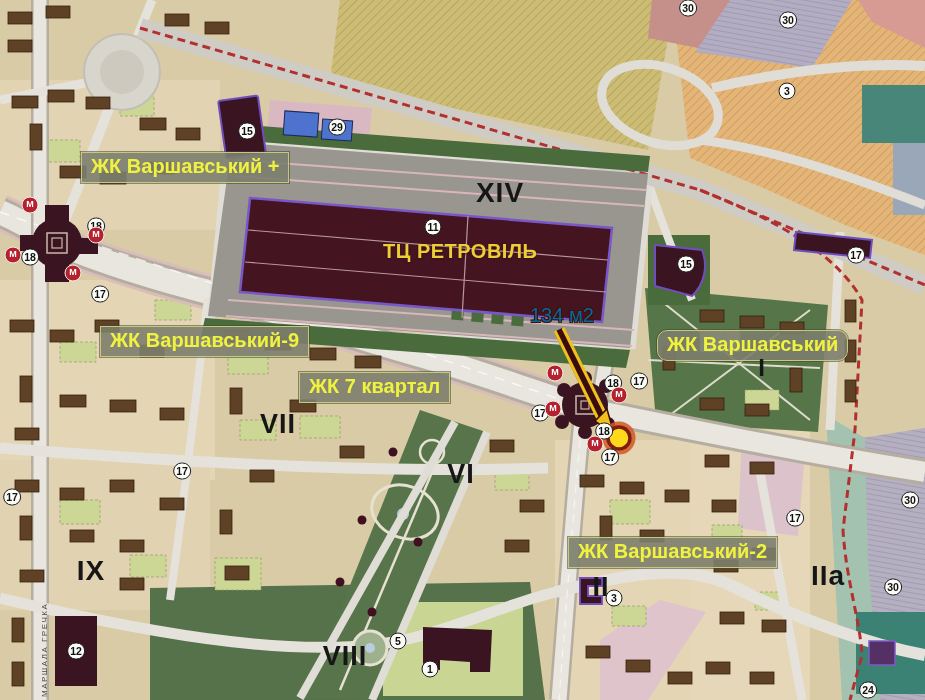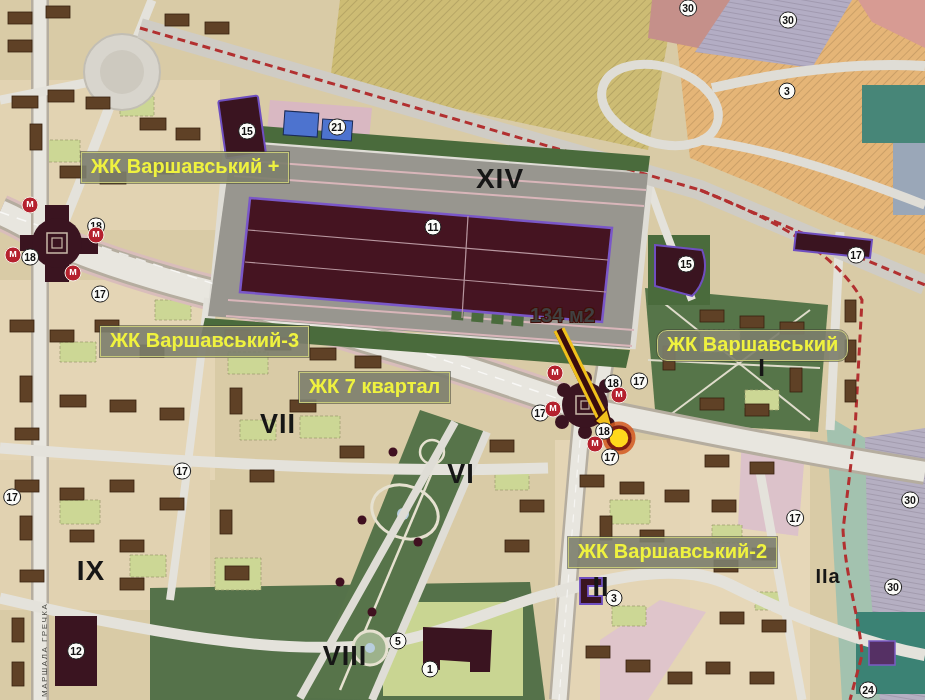--- a/index.html
+++ b/index.html
@@ -15,22 +15,22 @@
          border-radius:50%;background:#b5212e;border:1px solid #f4eee6;color:#fff;
          font-size:9px;font-weight:bold;line-height:13.5px;text-align:center}
   .district{position:absolute;transform:translate(-50%,-50%);font-weight:bold;color:#161616;
             letter-spacing:1px;white-space:nowrap}
   .complex-label{position:absolute;background:rgba(124,126,109,.9);border:1px solid #c6c97a;
          outline:1px solid rgba(66,68,52,.55);color:#eff23f;font-size:20px;font-weight:bold;
          padding:2px 9px 4px;white-space:nowrap}
   .mall-label{position:absolute;left:383px;top:240px;color:#eccf35;font-size:20px;
          font-weight:bold;letter-spacing:.5px;white-space:nowrap;
          text-shadow:0 1px 2px rgba(40,8,16,.55)}
-  .area-label{position:absolute;left:530px;top:304px;color:#404040;font-size:20px;
-         font-weight:bold;white-space:nowrap;
+  .area-label{position:absolute;left:530px;top:304px;color:#0369a1;font-size:20px;
+         font-weight:normal;white-space:nowrap;
          text-shadow:-1px -1px 0 #40100a,1px -1px 0 #40100a,-1px 1px 0 #40100a,1px 1px 0 #40100a}
   .street-name{position:absolute;left:40px;top:697px;transform:rotate(-90deg);
          transform-origin:0 0;color:#4a4a44;font-size:8px;letter-spacing:1.5px;white-space:nowrap}
 </style>
 </head>
 <body>
 
 <div class="stage">
 
 <svg width="925" height="700" viewBox="0 0 925 700">
@@ -305,43 +305,43 @@
   <g>
     <circle cx="619" cy="438" r="14.5" fill="none" stroke="#d4581e" stroke-width="4" opacity=".85"></circle>
     <circle cx="619" cy="438" r="11" fill="#ffd91c" stroke="#7e1d12" stroke-width="3.5"></circle>
   </g>
 </svg>
 
 <div class="layer">
 
   <div>
         <span class="complex-label" style="left: 81px; top: 152px;">ЖК Варшавський +</span>
-        <span class="complex-label" style="left: 100px; top: 326px;">ЖК Варшавський-3</span>
+        <span class="complex-label" style="left: 100px; top: 326px;">ЖК Варшавський-9</span>
         <span class="complex-label" style="left: 299px; top: 372px;">ЖК 7 квартал</span>
         <span class="complex-label" style="left: 657px; top: 330px; border-radius: 10px;">ЖК Варшавський</span>
         <span class="complex-label" style="left: 568px; top: 537px;">ЖК Варшавський-2</span>
       </div>
 
   <div>
-        <span class="district" style="left: 500px; top: 179px; font-size: 28px;">XIV</span>
+        <span class="district" style="left: 500px; top: 193px; font-size: 28px;">XIV</span>
         <span class="district" style="left: 762px; top: 368px; font-size: 24px;">I</span>
         <span class="district" style="left: 278px; top: 424px; font-size: 27px;">VII</span>
         <span class="district" style="left: 461px; top: 474px; font-size: 27px;">VI</span>
         <span class="district" style="left: 91px; top: 571px; font-size: 28px;">IX</span>
         <span class="district" style="left: 601px; top: 577px; font-size: 27px; margin-top: 10px;">II</span>
-        <span class="district" style="left: 828px; top: 576px; font-size: 20px;">IIa</span>
+        <span class="district" style="left: 828px; top: 576px; font-size: 28px;">IIa</span>
         <span class="district" style="left: 345px; top: 656px; font-size: 27px;">VIII</span>
       </div>
 
   <div>
         <span class="badge" style="left: 688px; top: 8px;">30</span>
         <span class="badge" style="left: 788px; top: 20px;">30</span>
         <span class="badge" style="left: 787px; top: 91px;">3</span>
         <span class="badge" style="left: 247px; top: 131px;">15</span>
-        <span class="badge" style="left: 337px; top: 127px;">21</span>
+        <span class="badge" style="left: 337px; top: 127px;">29</span>
         <span class="badge" style="left: 433px; top: 227px;">11</span>
         <span class="badge" style="left: 686px; top: 264px;">15</span>
         <span class="badge" style="left: 856px; top: 255px;">17</span>
         <span class="badge" style="left: 96px; top: 226px;">18</span>
         <span class="badge" style="left: 30px; top: 257px;">18</span>
         <span class="badge" style="left: 100px; top: 294px;">17</span>
         <span class="badge" style="left: 12px; top: 497px;">17</span>
         <span class="badge" style="left: 182px; top: 471px;">17</span>
         <span class="badge" style="left: 613px; top: 383px;">18</span>
         <span class="badge" style="left: 639px; top: 381px;">17</span>
@@ -362,17 +362,18 @@
         <span class="metro" style="left: 30px; top: 205px;">М</span>
         <span class="metro" style="left: 13px; top: 255px;">М</span>
         <span class="metro" style="left: 73px; top: 273px;">М</span>
         <span class="metro" style="left: 96px; top: 235px;">М</span>
         <span class="metro" style="left: 555px; top: 373px;">М</span>
         <span class="metro" style="left: 553px; top: 409px;">М</span>
         <span class="metro" style="left: 619px; top: 395px;">М</span>
         <span class="metro" style="left: 595px; top: 444px;">М</span>
       </div>
 
+  <div class="mall-label">ТЦ РЕТРОВІЛЬ</div>
   <div class="area-label">134 м2</div>
   <div class="street-name">МАРШАЛА ГРЕЧКА</div>
 </div>
 
 </div>
 
 </body></html>

